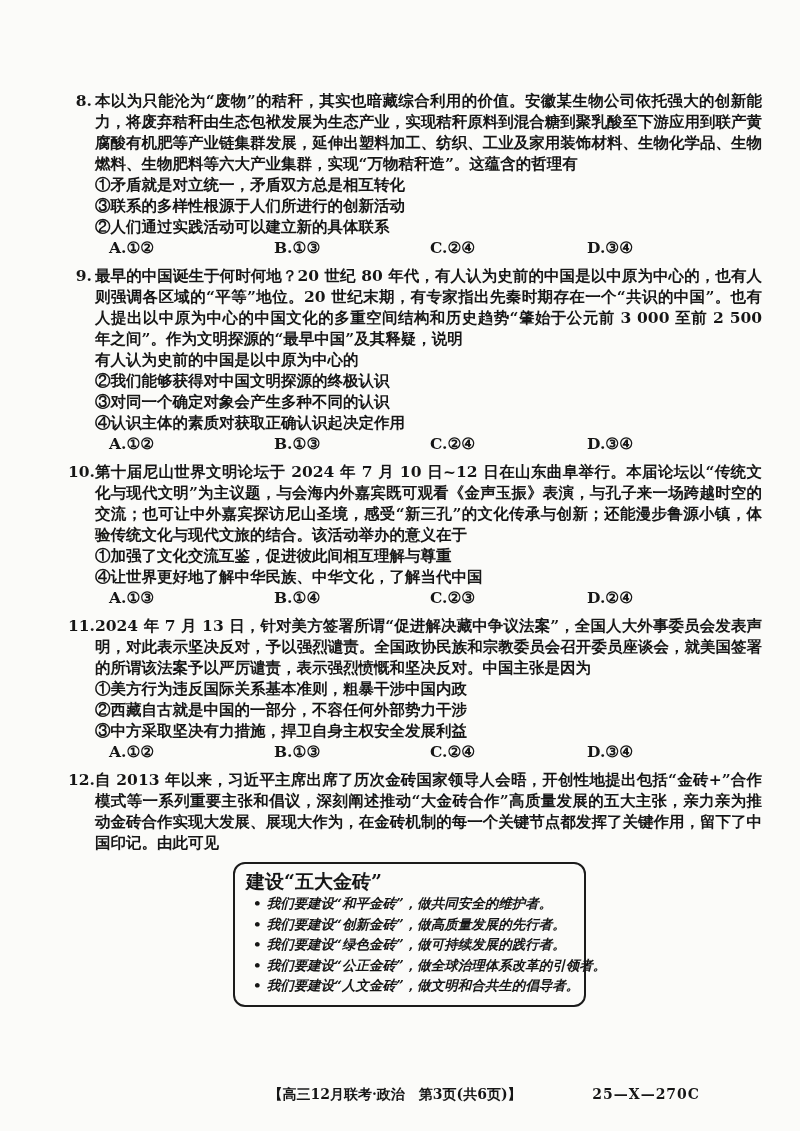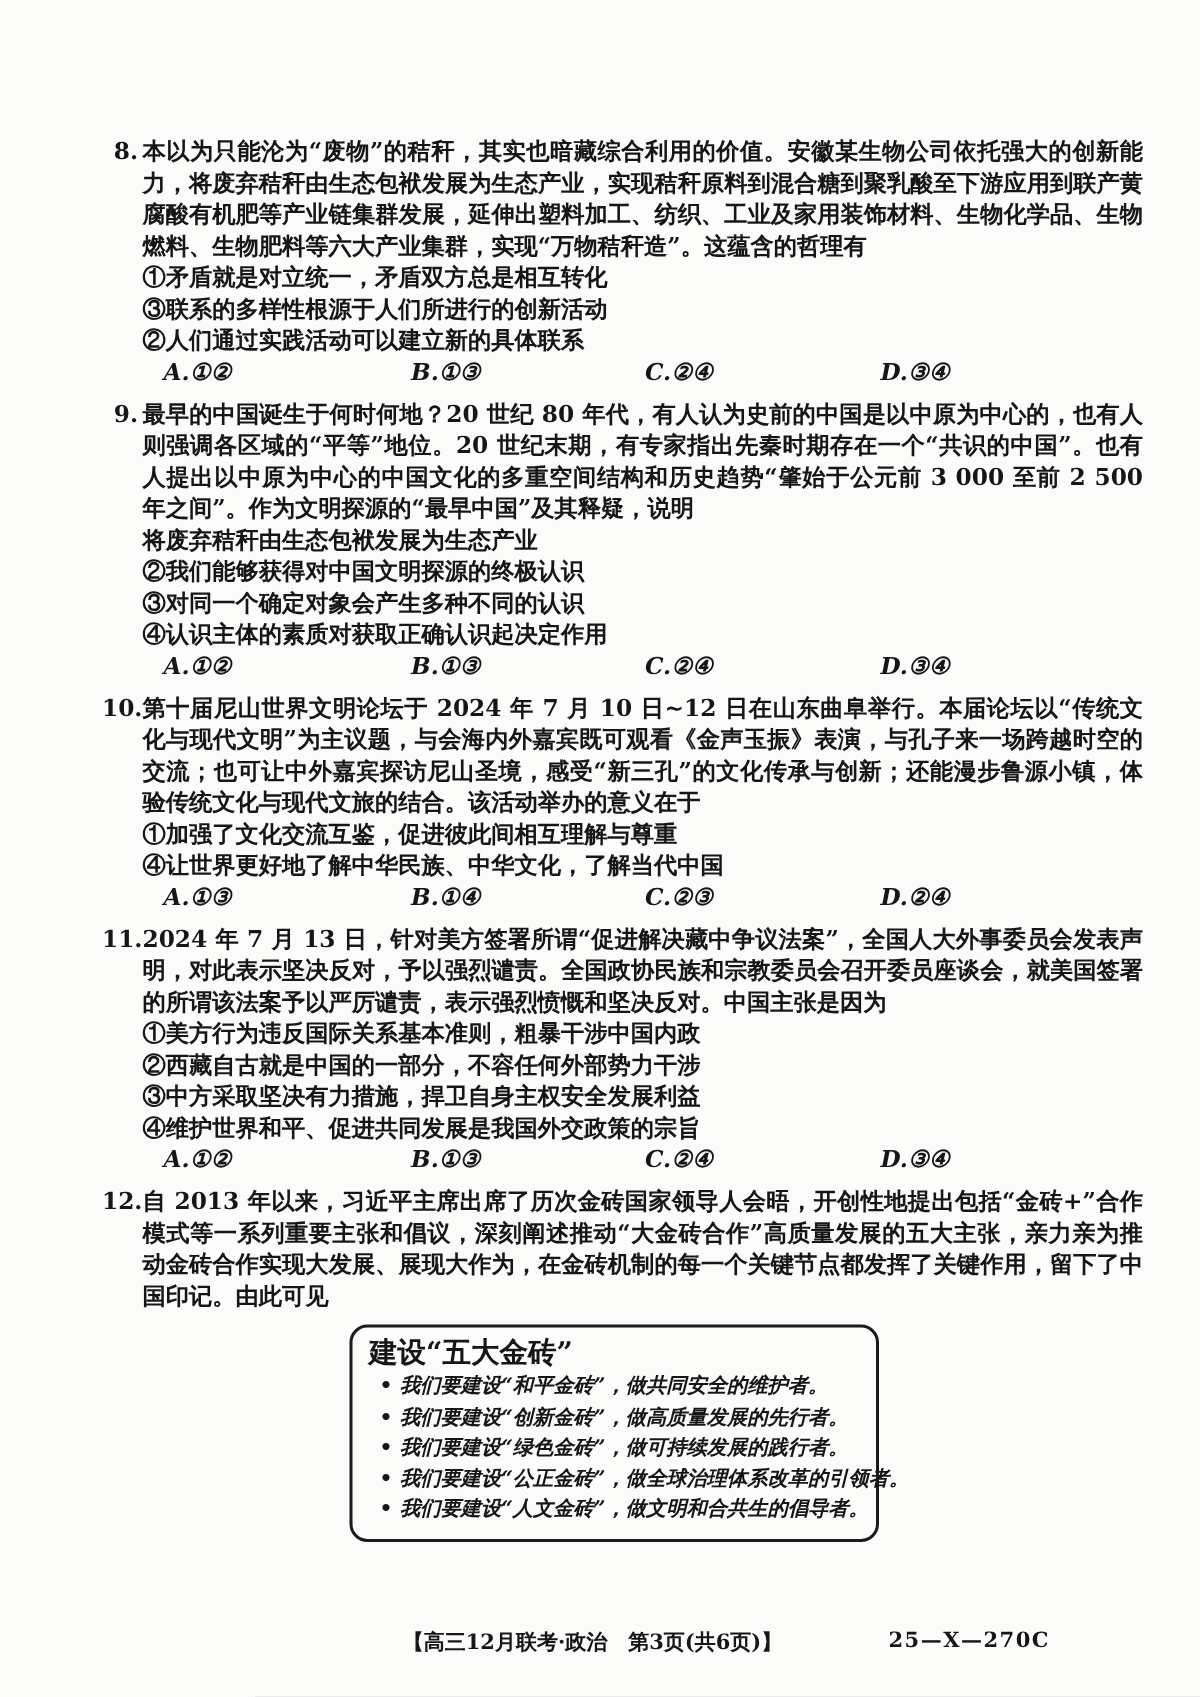--- a/index.html
+++ b/index.html
@@ -21,21 +21,21 @@
     font-size: 15.5px;
     line-height: 21px;
   }
   .question { position: relative; padding-left: 27px; margin-bottom: 7px; }
   .qnum {
     position: absolute; left: 0; top: 0;
     width: 24px; text-align: right;
   }
   .stem { text-align: justify; text-justify: inter-ideograph; }
   .statement { white-space: nowrap; }
-  .opts { position: relative; height: 21px; font-style: italic; }
+  .opts { position: relative; height: 21px; }
   .opt { position: absolute; top: 0; white-space: nowrap; }
   .opt-a { left: 14px; }
   .opt-b { left: 179px; }
   .opt-c { left: 335px; }
   .opt-d { left: 492px; }
 
   .brics-box {
     margin: 9px 0 0 138px;
     width: 327px;
     border: 2.5px solid #1b1b1b;
@@ -102,21 +102,21 @@
         <span class="opt opt-c">C.②④</span>
         <span class="opt opt-d">D.③④</span>
       </div>
     </div>
 
     <div class="question">
       <div class="stem">
         <span class="qnum">9.</span>
         <span>最早的中国诞生于何时何地？20 世纪 80 年代，有人认为史前的中国是以中原为中心的，也有人则强调各区域的“平等”地位。20 世纪末期，有专家指出先秦时期存在一个“共识的中国”。也有人提出以中原为中心的中国文化的多重空间结构和历史趋势“肇始于公元前 3 000 至前 2 500 年之间”。作为文明探源的“最早中国”及其释疑，说明</span>
       </div>
-      <div class="statement">将废弃秸秆由生态包袱发展为生态产业</div>
+      <div class="statement">有人认为史前的中国是以中原为中心的</div>
       <div class="statement">②我们能够获得对中国文明探源的终极认识</div>
       <div class="statement">③对同一个确定对象会产生多种不同的认识</div>
       <div class="statement">④认识主体的素质对获取正确认识起决定作用</div>
       <div class="opts">
         <span class="opt opt-a">A.①②</span>
         <span class="opt opt-b">B.①③</span>
         <span class="opt opt-c">C.②④</span>
         <span class="opt opt-d">D.③④</span>
       </div>
     </div>
@@ -137,21 +137,20 @@
     </div>
 
     <div class="question">
       <div class="stem">
         <span class="qnum">11.</span>
         <span>2024 年 7 月 13 日，针对美方签署所谓“促进解决藏中争议法案”，全国人大外事委员会发表声明，对此表示坚决反对，予以强烈谴责。全国政协民族和宗教委员会召开委员座谈会，就美国签署的所谓该法案予以严厉谴责，表示强烈愤慨和坚决反对。中国主张是因为</span>
       </div>
       <div class="statement">①美方行为违反国际关系基本准则，粗暴干涉中国内政</div>
       <div class="statement">②西藏自古就是中国的一部分，不容任何外部势力干涉</div>
       <div class="statement">③中方采取坚决有力措施，捍卫自身主权安全发展利益</div>
-      <div class="statement">④维护世界和平、促进共同发展是我国外交政策的宗旨</div>
       <div class="opts">
         <span class="opt opt-a">A.①②</span>
         <span class="opt opt-b">B.①③</span>
         <span class="opt opt-c">C.②④</span>
         <span class="opt opt-d">D.③④</span>
       </div>
     </div>
 
     <div class="question">
       <div class="stem">

